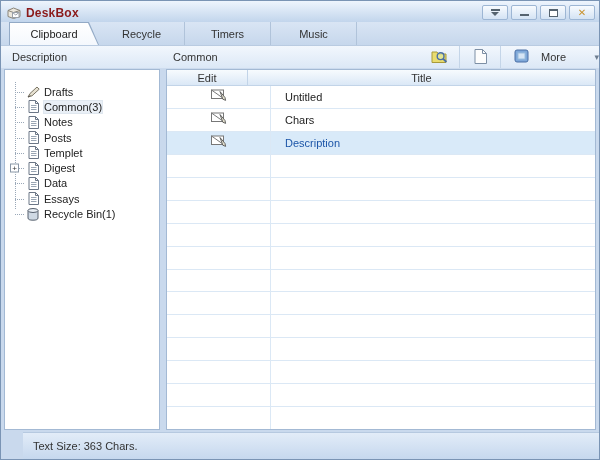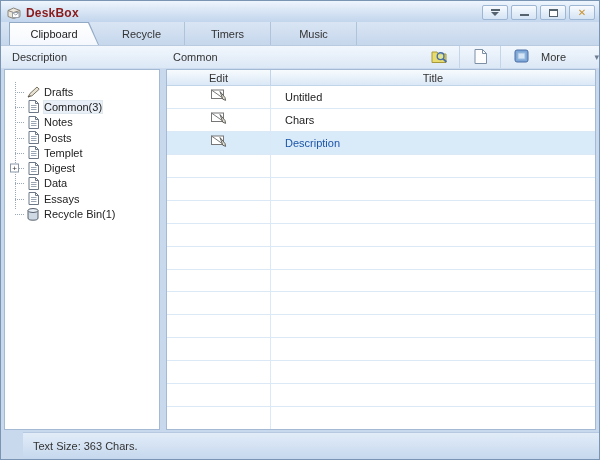--- a/index.html
+++ b/index.html
@@ -47,21 +47,21 @@
   .tree-item::before { content:""; position:absolute; left:10px; top:50%; width:9px; border-top:1px dotted #9aa8b8; }
   .t-icon { display:flex; align-items:center; width:14px; justify-content:center; }
   .t-label { margin-left:4px; white-space:nowrap; }
   .tree-item.selected .t-label { background:#e9eff6; outline:1px solid #dfe7ef; }
   .expander { position:absolute; left:5px; top:50%; transform:translateY(-50%); width:9px; height:9px; background:#fff; border:1px solid #8a97a6;
               display:flex; align-items:center; justify-content:center; font-size:8px; line-height:1; color:#333; z-index:2; }
   .splitter { width:6px; }
 
   .table-panel { flex:1; background:#fff; border:1px solid #a3b9d4; display:flex; flex-direction:column; }
   .t-header { height:16px; flex:0 0 16px; display:flex; background:linear-gradient(#f7fbfe,#dbe8f6); border-bottom:1px solid #c2d4e8; font-size:11px; color:#333; }
-  .col-edit { width:104px; display:flex; align-items:center; justify-content:center; border-right:1px solid #c2d4e8; }
+  .col-edit { width:81px; display:flex; align-items:center; justify-content:center; border-right:1px solid #c2d4e8; }
   .col-title { flex:1; display:flex; align-items:center; justify-content:center; }
   .t-body { flex:1; display:flex; flex-direction:column; }
   .row { flex:1; display:flex; border-bottom:1px solid #dbe8f5; cursor:default; }
   .row:last-child { border-bottom:none; }
   .cell-edit { width:104px; border-right:1px solid #dbe8f5; display:flex; align-items:center; justify-content:center; }
   .cell-title { flex:1; display:flex; align-items:center; padding-left:14px; font-size:11px; color:#222; }
   .row.selected { background:#d9eaf9; }
   .row.selected .cell-title { color:#1c55a8; }
 
   

